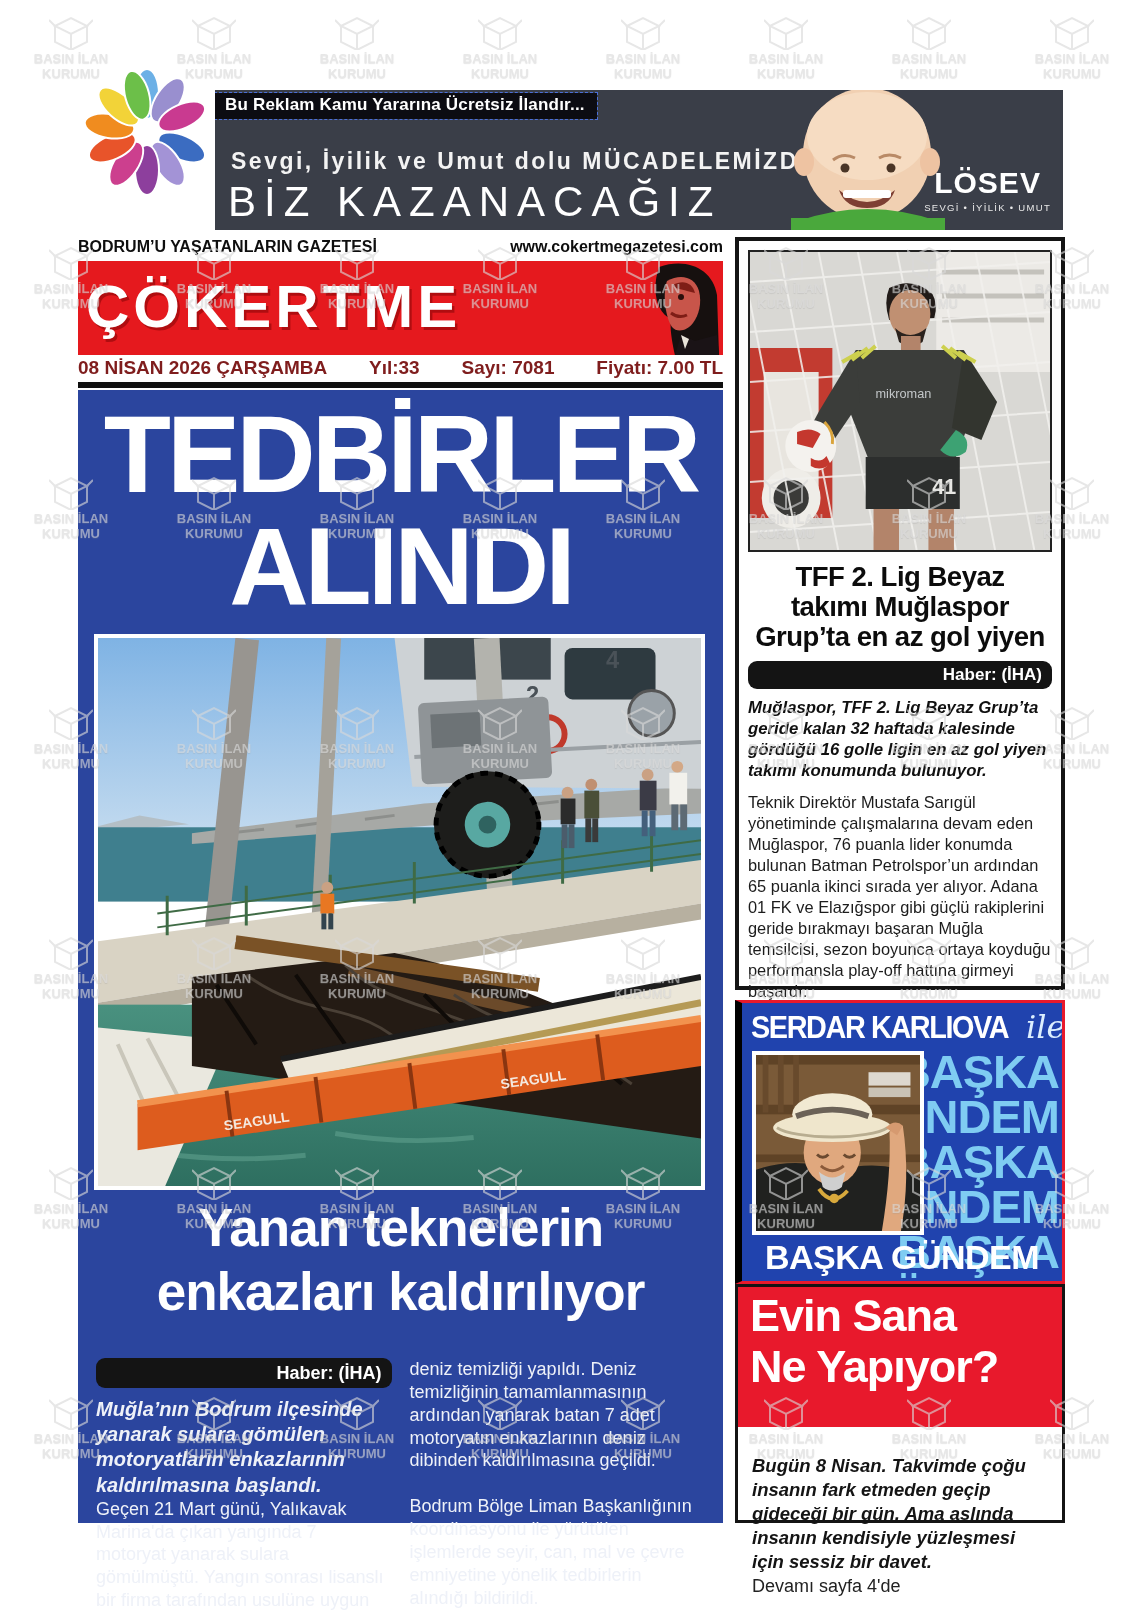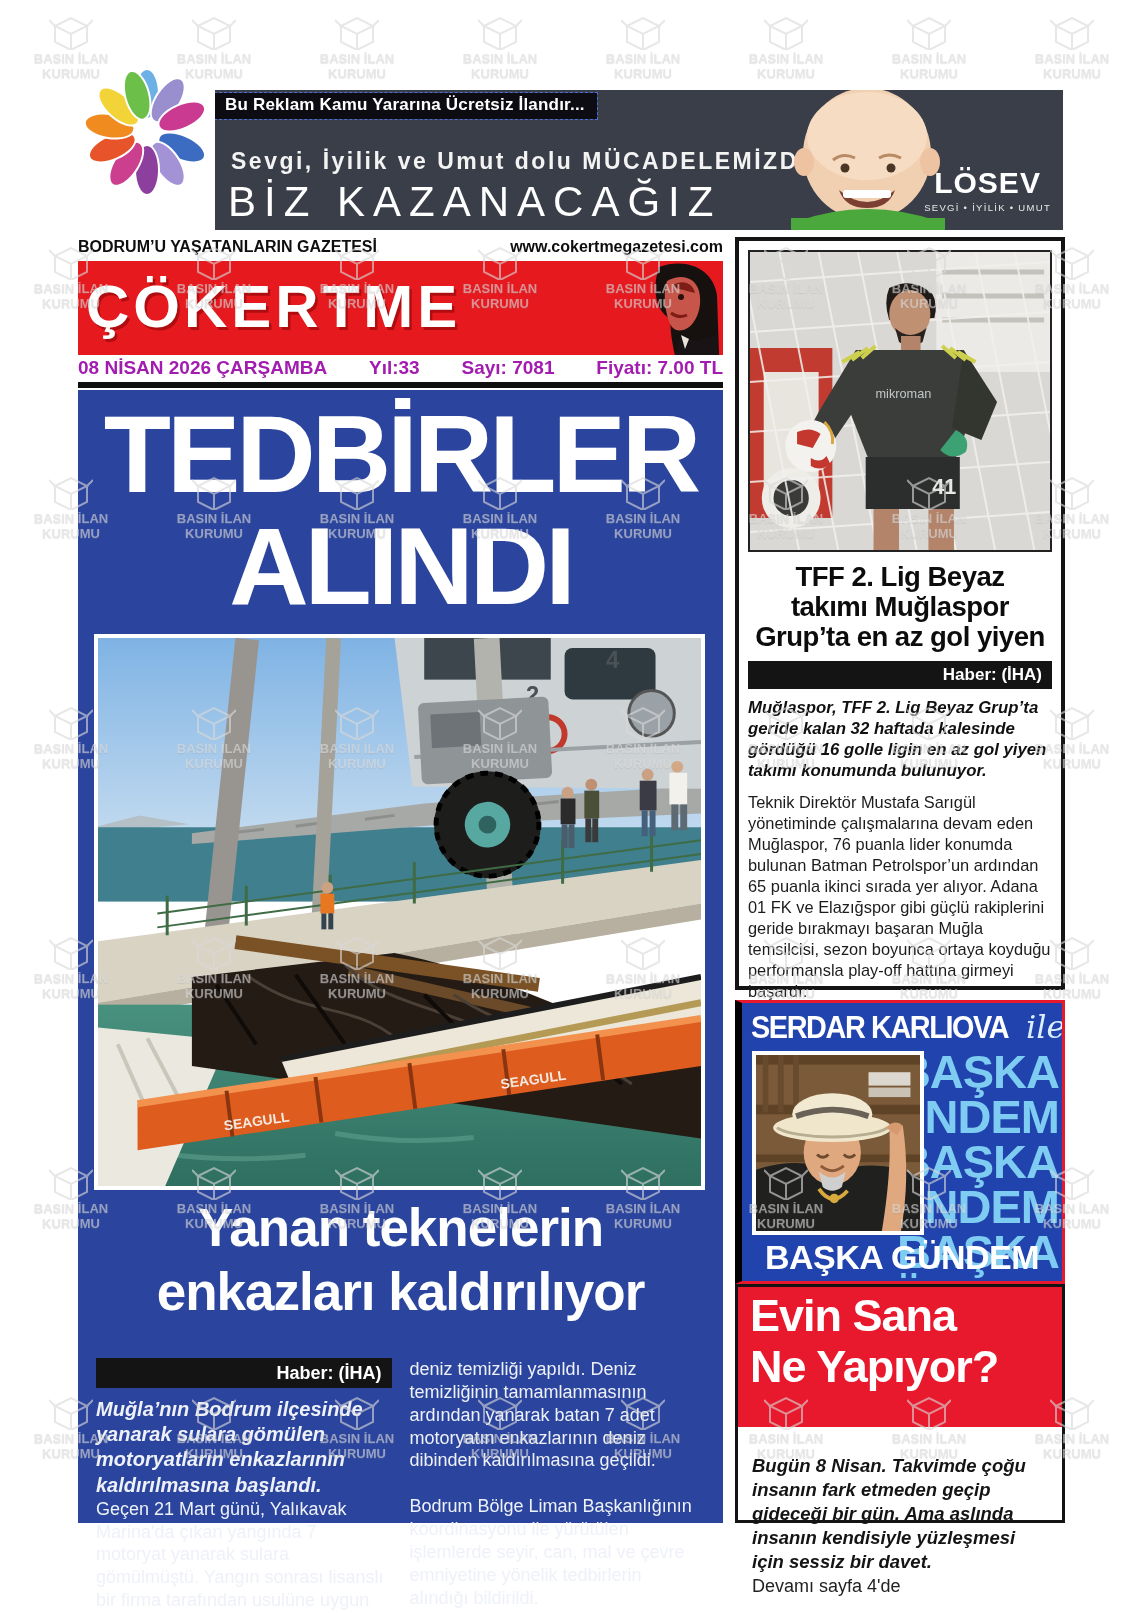--- a/index.html
+++ b/index.html
@@ -40,37 +40,37 @@
                   justify-content:space-between; font-size:16px; font-weight:bold;
                   color:#0e0e0e; }
   #title-box { left:78px; top:261px; width:645px; height:94px; background:#e5191e;
                overflow:hidden; }
   #paper-title { position:absolute; left:8px; top:0; line-height:92px; color:#fff;
                font-size:60px; font-weight:bold; letter-spacing:4px;
                text-shadow:2.5px 2.5px 0 rgba(110,0,0,.45); }
   #ataturk { position:absolute; right:0; bottom:0; width:94px; height:94px; }
   #date-row { left:78px; top:357px; width:645px; display:flex;
               justify-content:space-between; font-size:19px; font-weight:bold;
-              color:#a21caf; }
+              color:#7f1d1d; }
   #black-rule { left:78px; top:382px; width:645px; height:6px; background:#0f0f0f; }
 
   
   #lead-panel { left:78px; top:390px; width:645px; height:1133px; background:#2b459e; }
   .lead-hl { text-align:center; color:#fff; font-weight:bold;
              font-size:110px; line-height:112px; letter-spacing:-4px; }
   #lead-photo-frame { position:absolute; left:16px; top:244px; width:611px; height:556px;
              background:#fff; padding:4px; }
   #lead-photo-frame svg { display:block; width:100%; height:100%; }
   .lead-sub { position:absolute; width:100%; text-align:center; color:#fff;
              font-weight:bold; font-size:53px; line-height:60px; letter-spacing:-1px; }
   #lead-cols { position:absolute; left:18px; top:968px; width:609px; display:flex;
              gap:18px; color:#eef1f8; }
   .lead-col { width:296px; }
   .haber-bar { background:#141414; height:30px; line-height:30px; text-align:right;
-             padding-right:10px; color:#fff; font-weight:bold; font-size:18px; }
+             padding-right:10px; color:#fff; font-weight:bold; font-size:18px;border-radius:9px; }
   .lead-lede { margin-top:9px; font-weight:bold; font-style:italic;
              font-size:20px; line-height:1.26; }
   .lead-body { font-size:18px; line-height:1.27; }
   #lead-col2 .p2 { margin-top:23px; }
 
   
   #sport-box { left:735px; top:237px; width:330px; height:753px; background:#fff;
              border:4px solid #141414; padding:9px; }
   #sport-photo { width:100%; height:302px; border:2px solid #222; }
   #sport-photo svg { display:block; width:100%; height:100%; }

